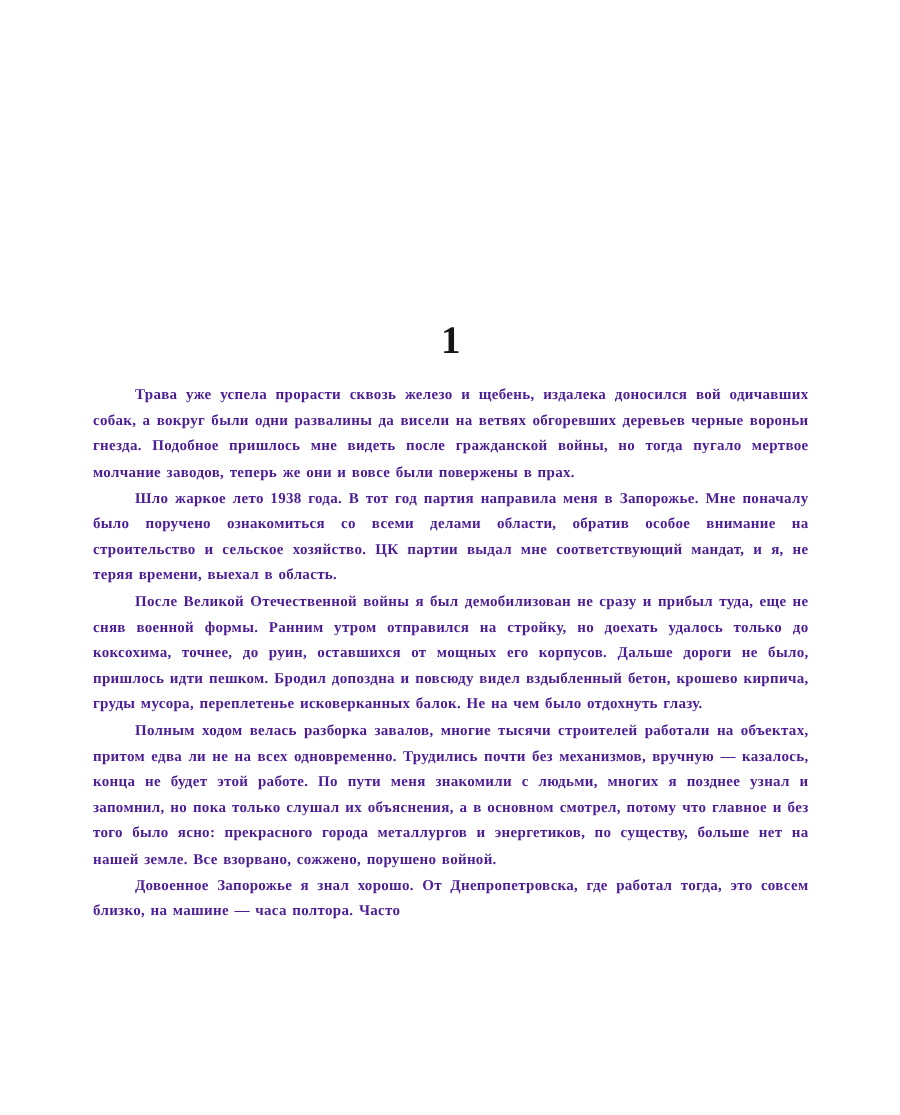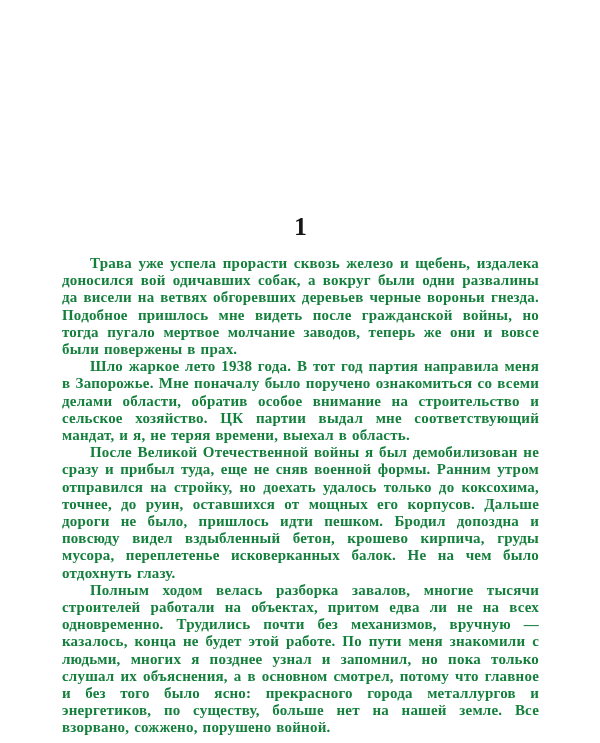--- a/index.html
+++ b/index.html
@@ -25,34 +25,35 @@
     .chapter-number {
       text-align: center;
       font-size: 26px;
       font-weight: bold;
       line-height: 30px;
       margin: 0 0 13px 0;
       color: #161616;
     }
     .para {
       margin: 0;
-      font-size: 15px;
+      font-size: 10px;
       font-weight: bold;
       line-height: 17.2px;
       text-align: justify;
       text-indent: 28px;
       letter-spacing: 0.2px;
       word-spacing: 1px;
-      color: #15803d;
+      color: #4c1d95;
     }
   </style>
 </head>
 <body>
 
 <div class="page">
   <div class="text-block">
     <div class="chapter-number">1</div>
     <p class="para">Трава уже успела прорасти сквозь железо и щебень, издалека доносился вой одичавших собак, а вокруг были одни развалины да висели на ветвях обгоревших деревьев черные вороньи гнезда. Подобное пришлось мне видеть после гражданской войны, но тогда пугало мертвое молчание заводов, теперь же они и вовсе были повержены в прах.</p>
     <p class="para">Шло жаркое лето 1938 года. В тот год партия направила меня в Запорожье. Мне поначалу было поручено ознакомиться со всеми делами области, обратив особое внимание на строительство и сельское хозяйство. ЦК партии выдал мне соответствующий мандат, и я, не теряя времени, выехал в область.</p>
     <p class="para">После Великой Отечественной войны я был демобилизован не сразу и прибыл туда, еще не сняв военной формы. Ранним утром отправился на стройку, но доехать удалось только до коксохима, точнее, до руин, оставшихся от мощных его корпусов. Дальше дороги не было, пришлось идти пешком. Бродил допоздна и повсюду видел вздыбленный бетон, крошево кирпича, груды мусора, переплетенье исковерканных балок. Не на чем было отдохнуть глазу.</p>
     <p class="para">Полным ходом велась разборка завалов, многие тысячи строителей работали на объектах, притом едва ли не на всех одновременно. Трудились почти без механизмов, вручную — казалось, конца не будет этой работе. По пути меня знакомили с людьми, многих я позднее узнал и запомнил, но пока только слушал их объяснения, а в основном смотрел, потому что главное и без того было ясно: прекрасного города металлургов и энергетиков, по существу, больше нет на нашей земле. Все взорвано, сожжено, порушено войной.</p>
+    <p class="para">Довоенное Запорожье я знал хорошо. От Днепропетровска, где работал тогда, это совсем близко, на машине — часа полтора. Часто</p>
   </div>
 </div>
 
 </body></html>

